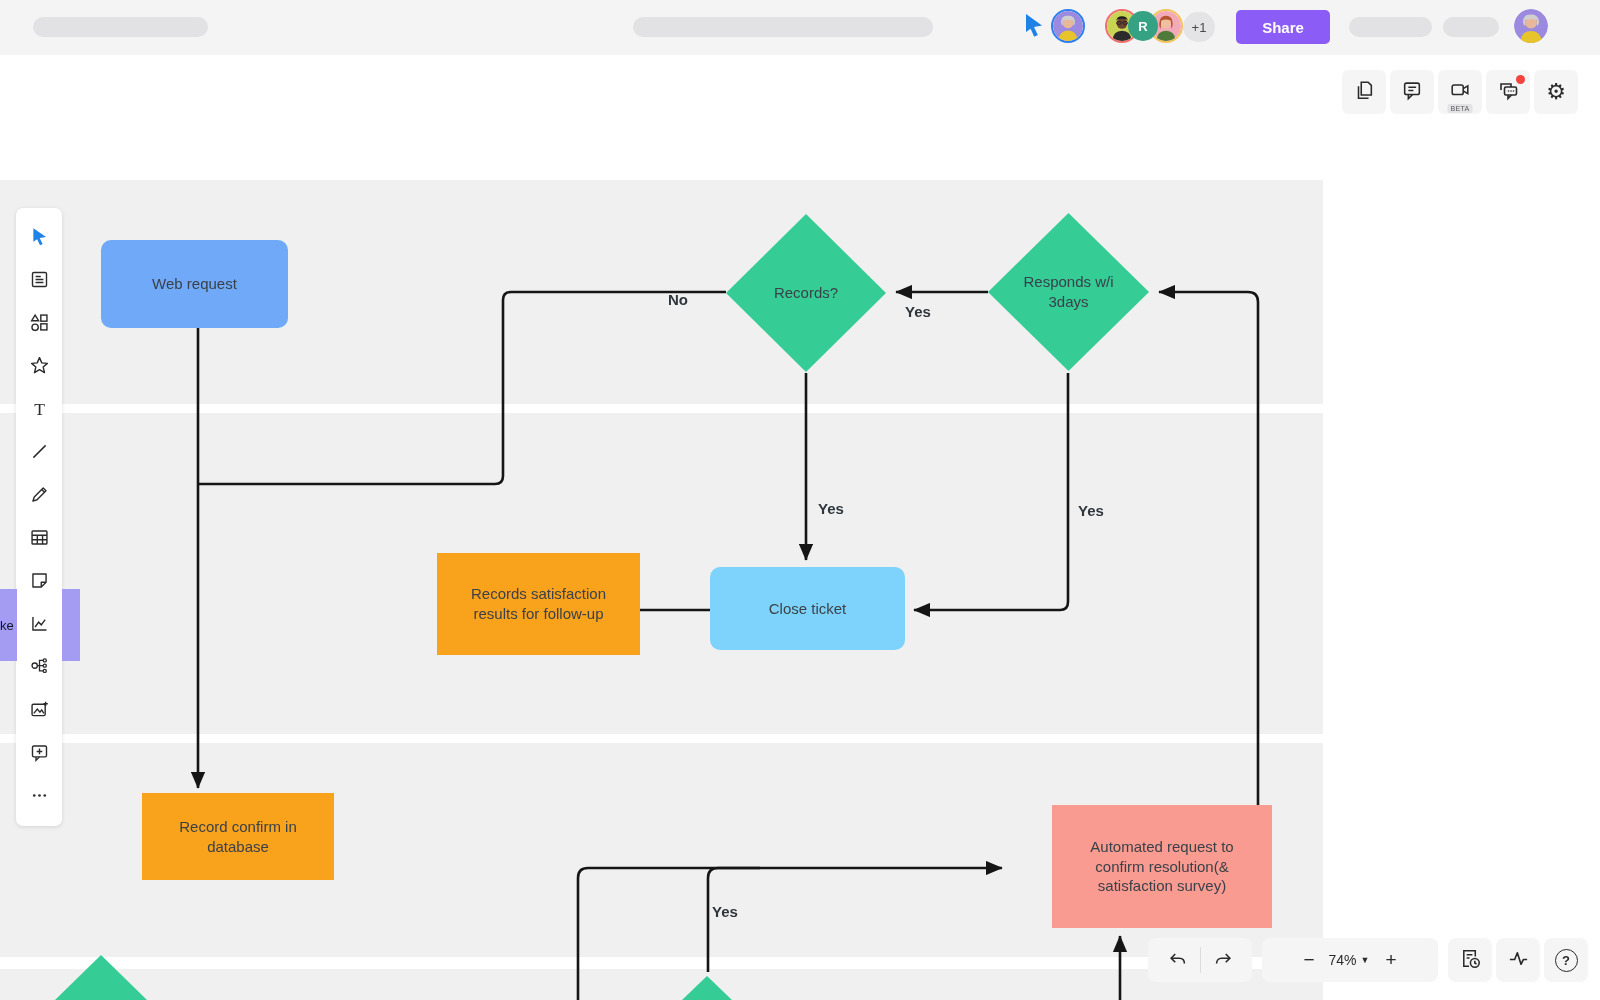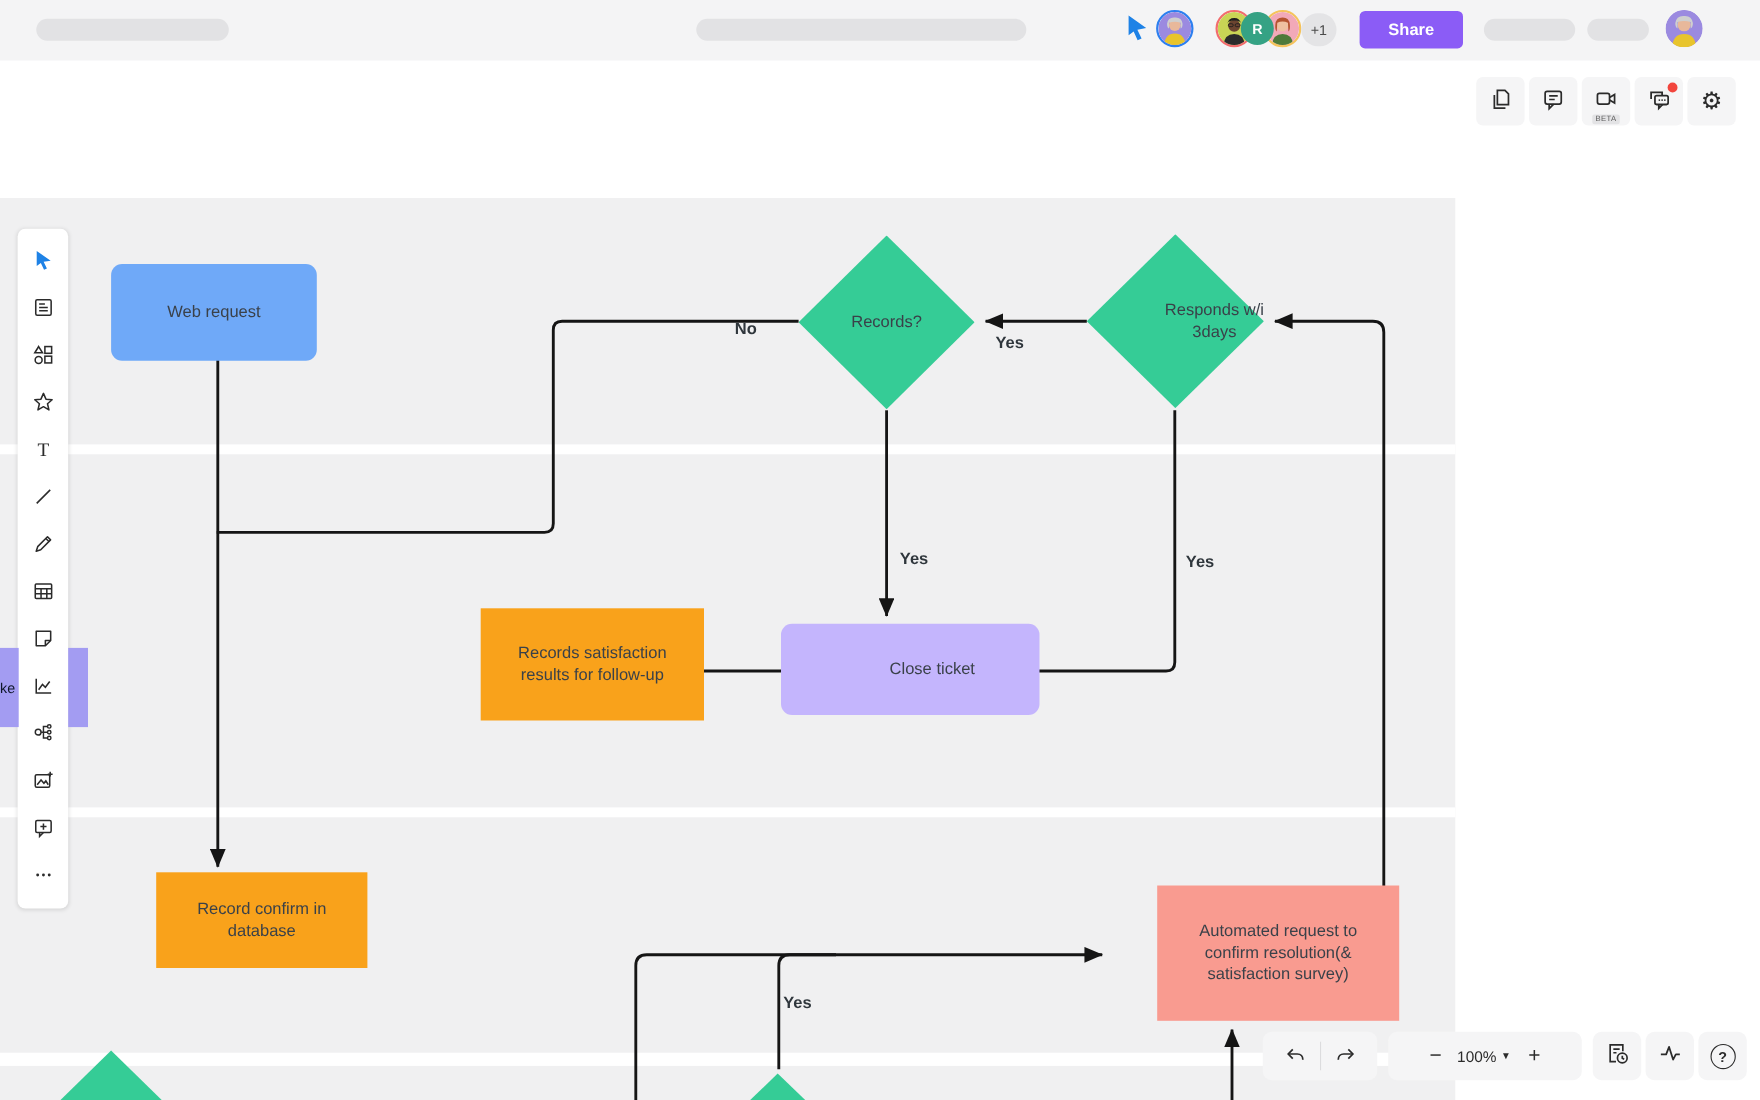--- a/index.html
+++ b/index.html
@@ -193,33 +193,33 @@
   <span>Web request</span>
 </div>
 
 <div class="node diam" style="left:726px;top:214px;width:160px;height:158px;">
   <svg viewBox="0 0 100 100" preserveAspectRatio="none">
       <polygon points="50,0 100,50 50,100 0,50" fill="#35CC96"></polygon>
     </svg>
   <span>Records?</span>
 </div>
 
-<div class="node diam" style="left:988px;top:213px;width:161px;height:158px;justify-content:flex-end;">
+<div class="node diam" style="left:988px;top:213px;width:161px;height:158px;">
   <svg viewBox="0 0 100 100" preserveAspectRatio="none">
       <polygon points="50,0 100,50 50,100 0,50" fill="#35CC96"></polygon>
     </svg>
   <span>Responds w/i
 3days</span>
 </div>
 
 <div class="node rectn" style="left:395px;top:553px;width:203px;height:102px;background:#F9A21B;padding:0 12px;box-sizing:border-box;">
   <span>Records satisfaction results for follow-up</span>
 </div>
 
-<div class="node roundn" style="left:710px;top:567px;width:195px;height:83px;background:#c4b5fd;padding-left:40px;">
+<div class="node roundn" style="left:710px;top:567px;width:195px;height:83px;background:#7dd3fc;">
   <span>Close ticket</span>
 </div>
 
 <div class="node rectn" style="left:100px;top:793px;width:192px;height:87px;background:#F9A21B;padding:0 20px;box-sizing:border-box;">
   <span>Record confirm in database</span>
 </div>
 
 <div class="node rectn" style="left:1010px;top:805px;width:220px;height:123px;background:#F99B90;padding:0 14px;box-sizing:border-box;">
   <span>Automated request to confirm resolution(&amp; satisfaction survey)</span>
 </div>
@@ -332,21 +332,21 @@
   <div class="fbtn">
     <svg width="22" height="22" viewBox="0 0 24 24" fill="none" stroke="#2b2b2b" stroke-width="1.7">
       <path d="M15,5.5 L19.5,10 L15,14.5"></path>
         <path d="M19.5,10 H10.5 C7,10 5,12.5 5,15.8"></path>
       </svg>
   </div>
 </div>
 
 <div class="fgroup" style="left:1262px;width:176px;">
   <span class="pm">−</span>
-  <span class="zoomtxt">100%</span>
+  <span class="zoomtxt">74%</span>
   <span class="caret">▼</span>
   <span class="pm">+</span>
 </div>
 
 <div class="fgroup" style="left:1448px;width:44px;">
   <span>
     <svg width="23" height="23" viewBox="0 0 24 24" fill="none" stroke="#2b2b2b" stroke-width="1.6">
       <path d="M17,10 V4 H5 V20 H10.5"></path>
         <path d="M8,8 H14 M8,11.5 H11"></path>
       <circle cx="16.5" cy="16.5" r="4.6"></circle>

